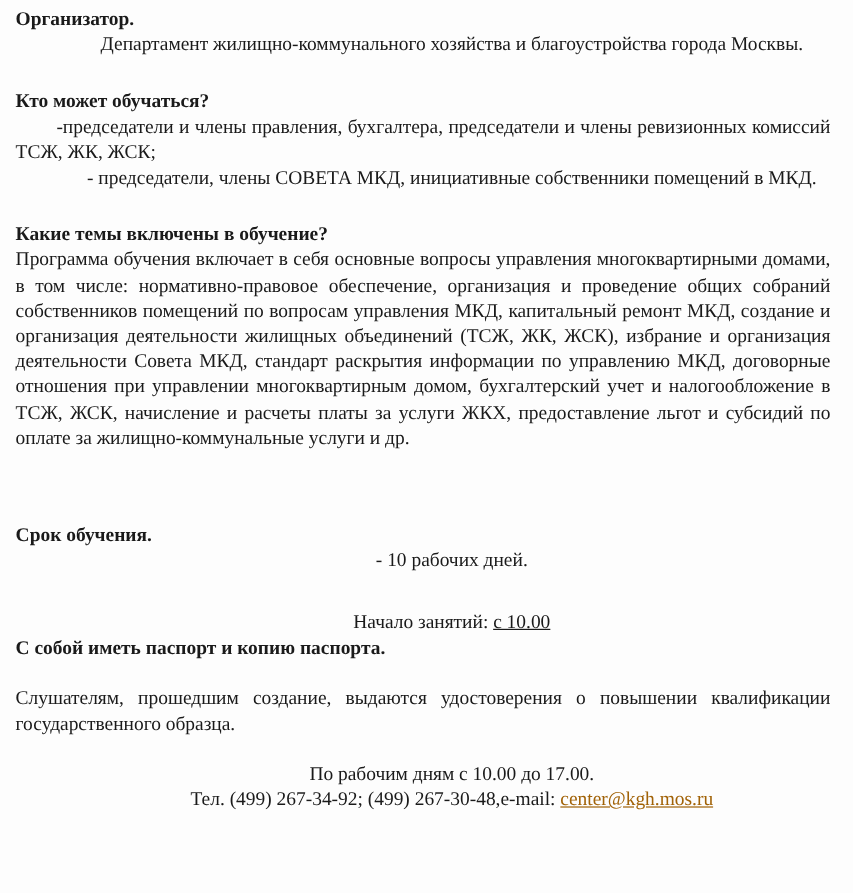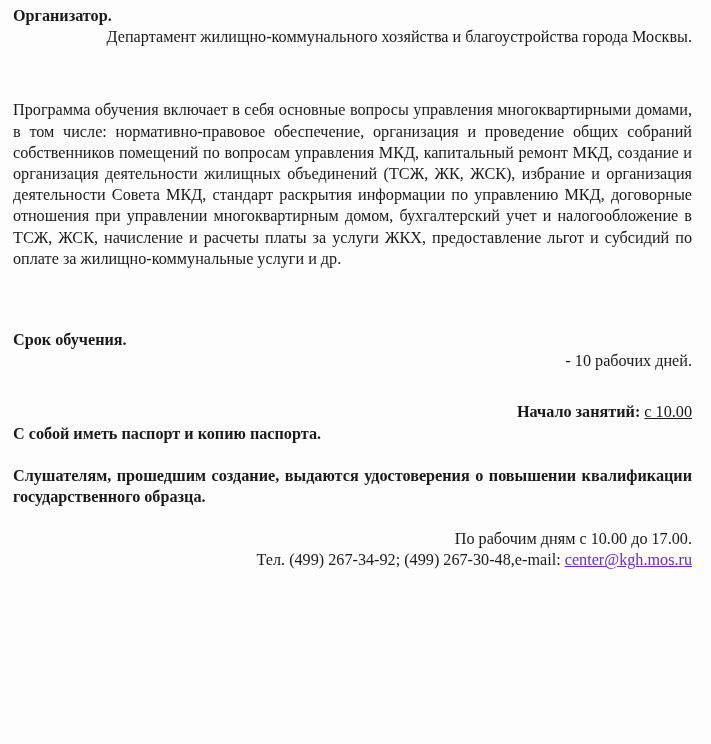--- a/index.html
+++ b/index.html
@@ -26,22 +26,22 @@
 
   p {
     margin: 0;
     font-size: 16.2px;
     line-height: 21.2px;
     text-align: justify;
     text-justify: inter-word;
     hyphens: none;
     -webkit-hyphens: none;
   }
-  p.last-of-para { text-align: right; margin-left: 48px; }
-  .bold { font-weight: bold; }
+  p.last-of-para { text-align: center; margin-left: 48px; }
+  .bold { font-weight: normal; }
   .heading {
     font-weight: bold;
     font-size: 16.2px;
     line-height: 21.2px;
     text-align: left;
     margin: 0;
   }
   .first-indent { text-indent: 34px; }
   .gap-lg { height: 21px; }
   .gap-xl { height: 26px; }
@@ -57,24 +57,30 @@
 
 <div class="page" style="background: rgb(253, 253, 253);">
 
   <div class="block">
     <p class="heading">Организатор.</p>
     <p class="last-of-para">Департамент  жилищно-коммунального хозяйства и благоустройства города Москвы.</p>
   </div>
 
   <div class="gap-xl"></div>
 
+  <div class="block">
+    <p class="heading"> Кто может обучаться?</p>
+    <p class="first-indent">-председатели и члены правления, бухгалтера, председатели и члены ревизионных комиссий ТСЖ, ЖК, ЖСК;</p>
+    <p class="last-of-para"> - председатели, члены СОВЕТА МКД, инициативные собственники помещений в МКД.</p>
+  </div>
 
   <div class="gap-xl"></div>
 
   <div class="block">
+    <p class="heading">Какие темы включены в обучение?</p>
     <p>Программа обучения включает в себя основные вопросы управления многоквартирными домами, в том числе: нормативно-правовое обеспечение, организация и проведение общих собраний собственников помещений по вопросам управления МКД,  капитальный ремонт МКД, создание и организация деятельности жилищных объединений (ТСЖ, ЖК, ЖСК), избрание и организация деятельности Совета МКД, стандарт раскрытия информации по управлению МКД, договорные отношения при управлении многоквартирным домом, бухгалтерский учет и налогообложение в ТСЖ, ЖСК, начисление и расчеты платы за услуги ЖКХ, предоставление льгот и субсидий по оплате за жилищно-коммунальные услуги  и др.</p>
   </div>
 
   <div class="gap-xxl"></div>
 
 
   <div class="gap-xxl"></div>
 
   <div class="block">
     <p class="heading"> Срок обучения.</p>
@@ -91,18 +97,18 @@
   <div class="gap-lg"></div>
 
   <div class="block">
     <p class="bold">Слушателям, прошедшим создание, выдаются удостоверения о повышении квалификации государственного образца.</p>
   </div>
 
   <div class="gap-lg"></div>
 
   <div class="block">
     <p class="last-of-para">По рабочим дням с 10.00 до 17.00.</p>
-    <p class="last-of-para"><span>Тел.   </span><span>(499) 267-34-92; (499) 267-30-48,</span><span>e-mail: </span><a class="email" href="#" id="email-link" style="color: #6d28d9;">center@kgh.mos.ru</a></p>
+    <p class="last-of-para"><span>Тел.   </span><span>(499) 267-34-92; (499) 267-30-48,</span><span>e-mail: </span><a class="email" href="#" id="email-link" style="color: #a16207;">center@kgh.mos.ru</a></p>
   </div>
 
   <div class="gap-xl"></div>
 
 </div>
 
 </body></html>

